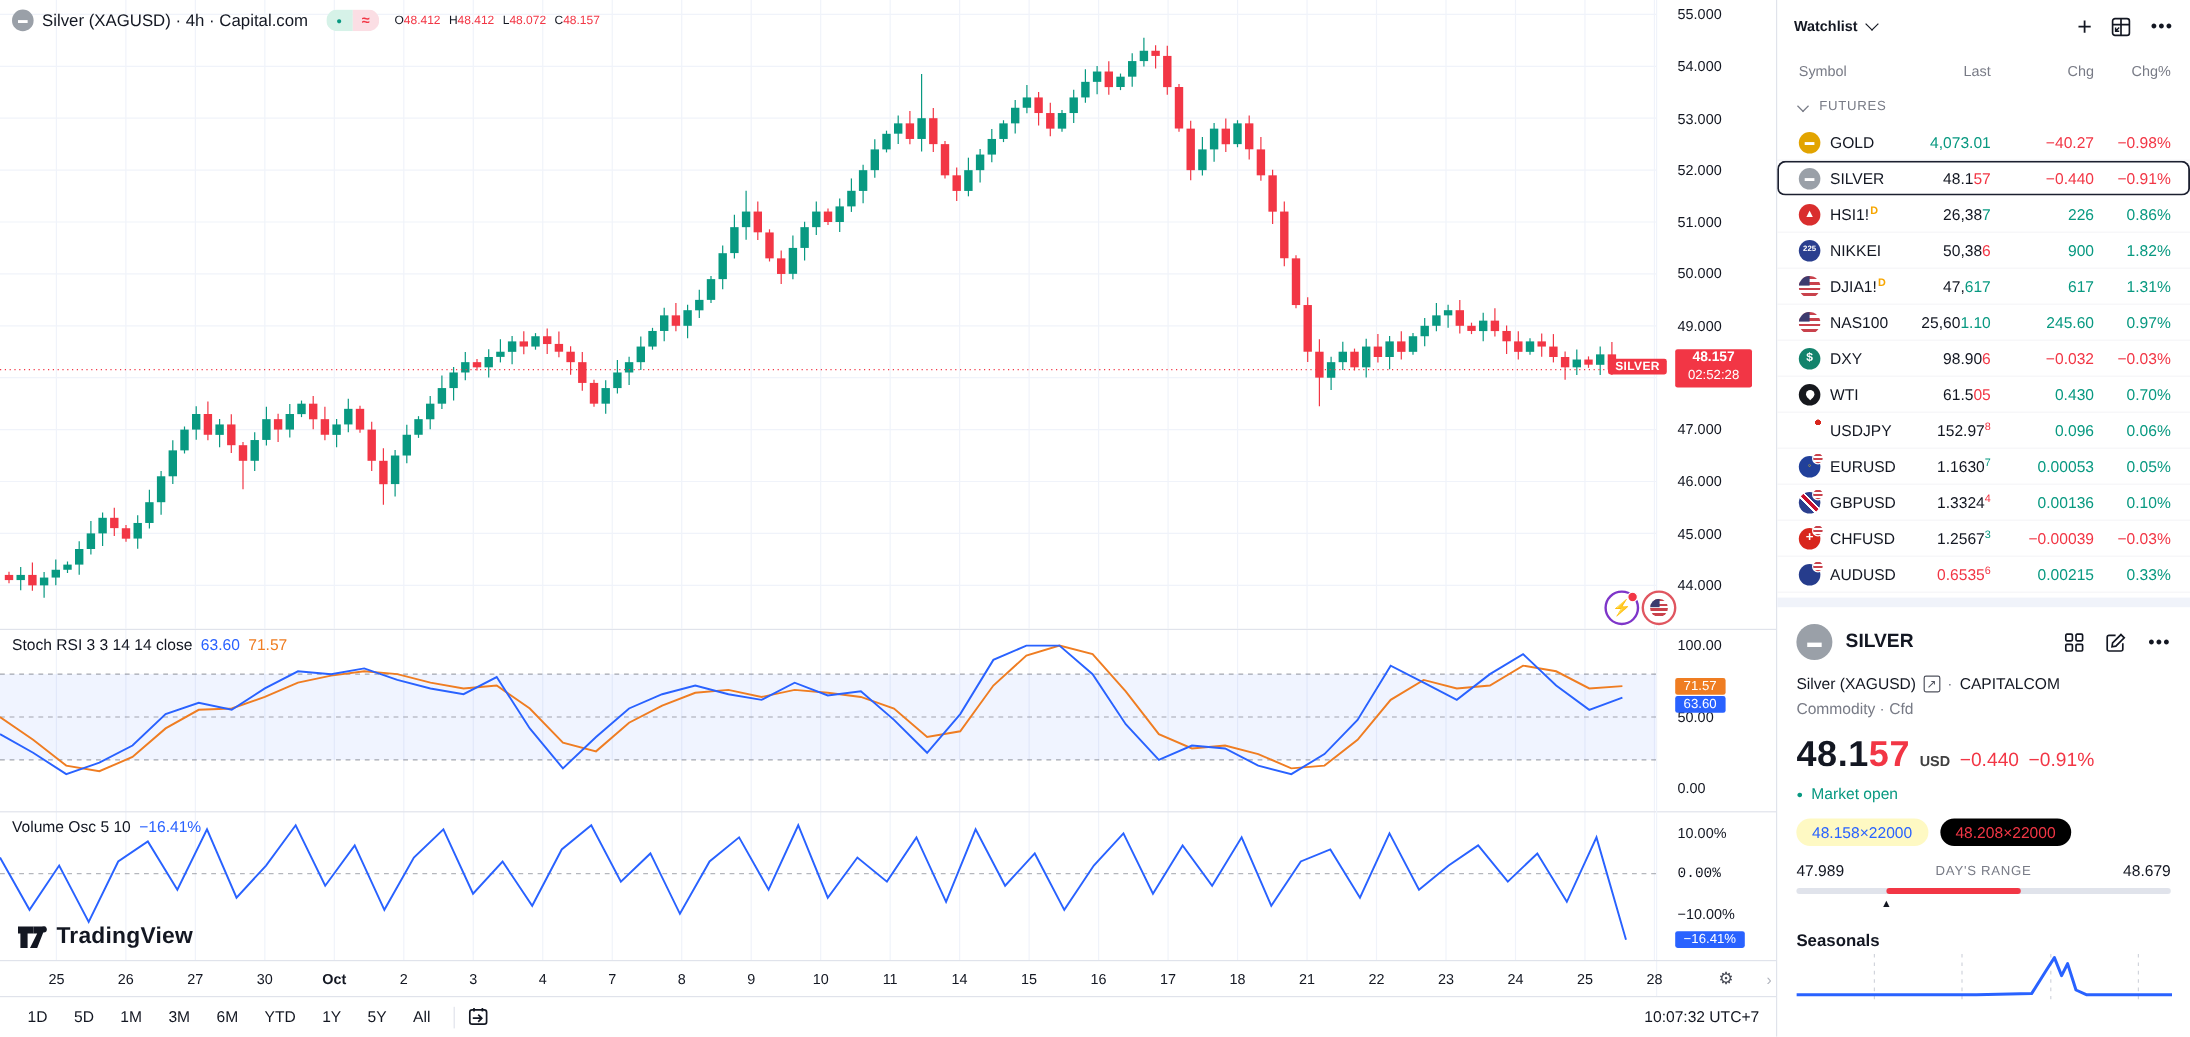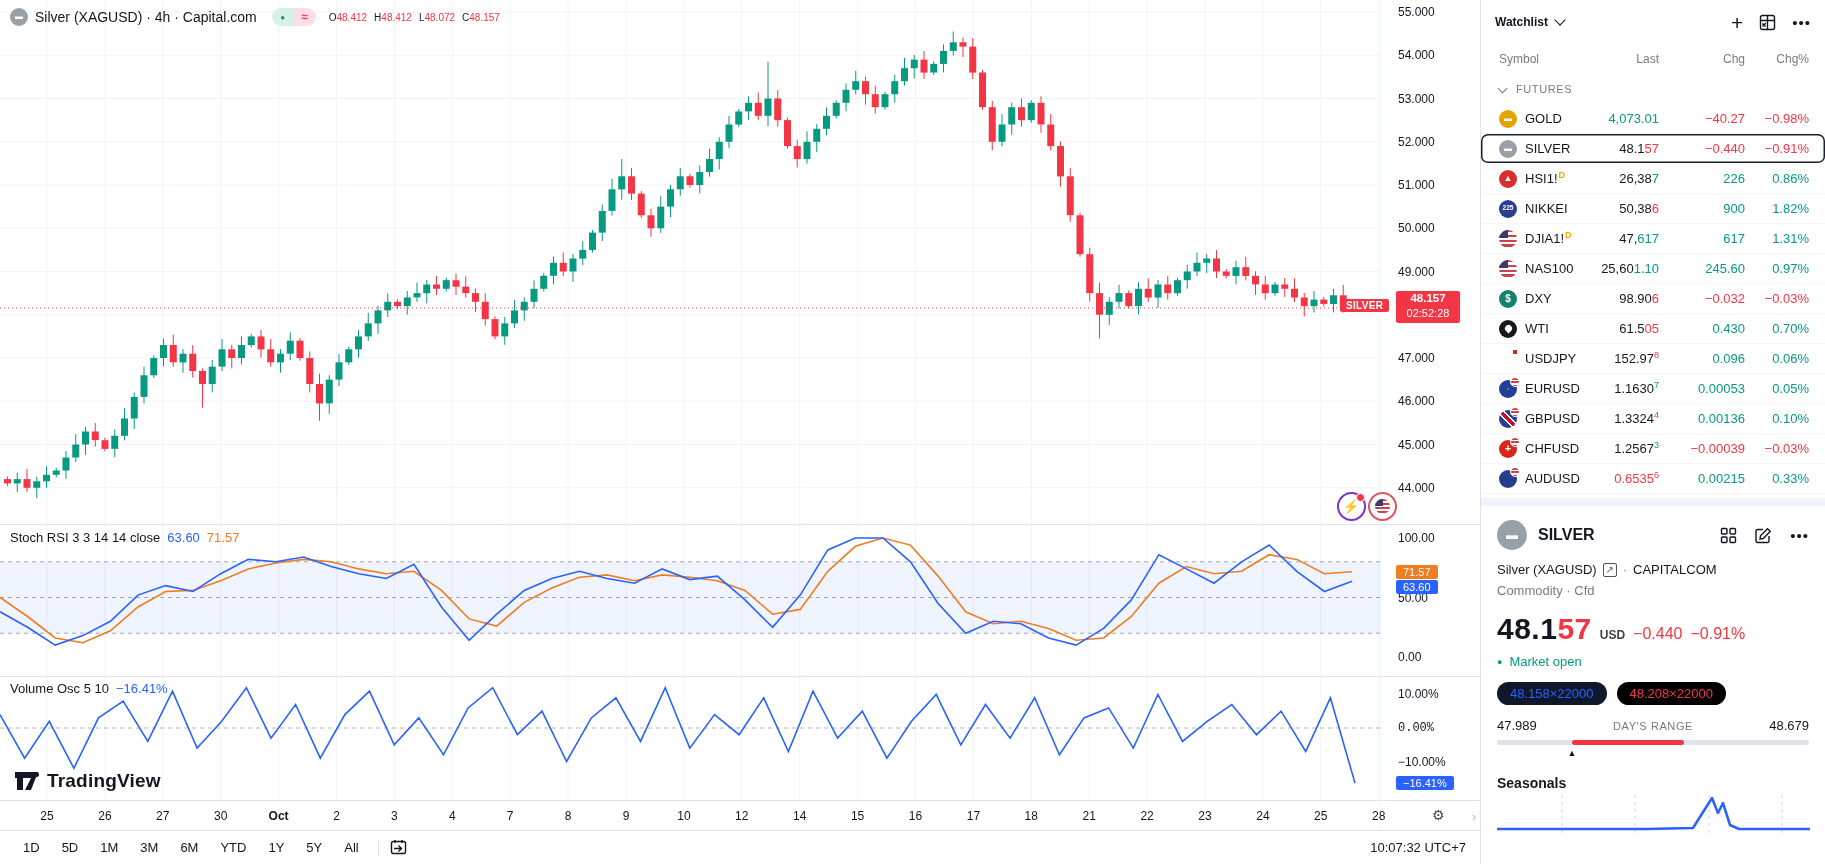--- a/index.html
+++ b/index.html
@@ -133,21 +133,21 @@
            align-items:center;justify-content:center;color:#50535e;}
   #detail-type{margin-top:6px;font-size:13px;color:#787b86;}
   #detail-price{margin-top:14px;display:flex;align-items:baseline;gap:8px;}
   .p-main{font-size:30px;font-weight:bold;color:#131722;letter-spacing:.5px;}
   .p-tail{font-size:30px;font-weight:bold;color:#f23645;letter-spacing:.5px;margin-left:-8px;}
   .p-cur{font-size:12px;font-weight:bold;color:#404040;}
   .p-chg{font-size:16px;color:#f23645;}
   #market-open{margin-top:8px;font-size:13px;color:#089981;display:flex;align-items:center;gap:7px;}
   #market-open .dot{font-size:9px;}
   #bidask{margin-top:13px;display:flex;gap:10px;font-size:13px;}
-  .pill-bid{background:#0f172a;color:#2962ff;border-radius:13px;padding:4px 13px;}
+  .pill-bid{background:#fef9c3;color:#2962ff;border-radius:13px;padding:4px 13px;}
   .pill-ask{background:#000000;color:#f23645;border-radius:13px;padding:4px 13px;}
   #range-labels{margin-top:13px;display:flex;align-items:center;font-size:13px;}
   #range-labels .mid{flex:1;text-align:center;font-size:11px;color:#787b86;letter-spacing:.6px;}
   #range-bar{margin-top:7px;position:relative;height:5px;border-radius:3px;background:#e0e3eb;}
   #range-fill{position:absolute;top:0;height:5px;background:#f23645;border-radius:3px;}
   #range-marker{position:absolute;top:8px;font-size:9px;color:#131722;transform:translateX(-50%);}
   #seasonals-title{margin-top:30px;font-size:14px;font-weight:bold;}
   #seasonals-chart{margin-top:4px;}
 </style>
 </head>
@@ -617,21 +617,21 @@
         <span class="date-label" style="left: 162.8px;">27</span>
         <span class="date-label" style="left: 220.7px;">30</span>
         <span class="date-label major" style="left: 278.6px;">Oct</span>
         <span class="date-label" style="left: 336.5px;">2</span>
         <span class="date-label" style="left: 394.4px;">3</span>
         <span class="date-label" style="left: 452.3px;">4</span>
         <span class="date-label" style="left: 510.2px;">7</span>
         <span class="date-label" style="left: 568.1px;">8</span>
         <span class="date-label" style="left: 626px;">9</span>
         <span class="date-label" style="left: 683.9px;">10</span>
-        <span class="date-label" style="left: 741.8px;">12</span>
+        <span class="date-label" style="left: 741.8px;">11</span>
         <span class="date-label" style="left: 799.7px;">14</span>
         <span class="date-label" style="left: 857.6px;">15</span>
         <span class="date-label" style="left: 915.5px;">16</span>
         <span class="date-label" style="left: 973.4px;">17</span>
         <span class="date-label" style="left: 1031.3px;">18</span>
         <span class="date-label" style="left: 1089.2px;">21</span>
         <span class="date-label" style="left: 1147.1px;">22</span>
         <span class="date-label" style="left: 1205px;">23</span>
         <span class="date-label" style="left: 1262.9px;">24</span>
         <span class="date-label" style="left: 1320.8px;">25</span>

